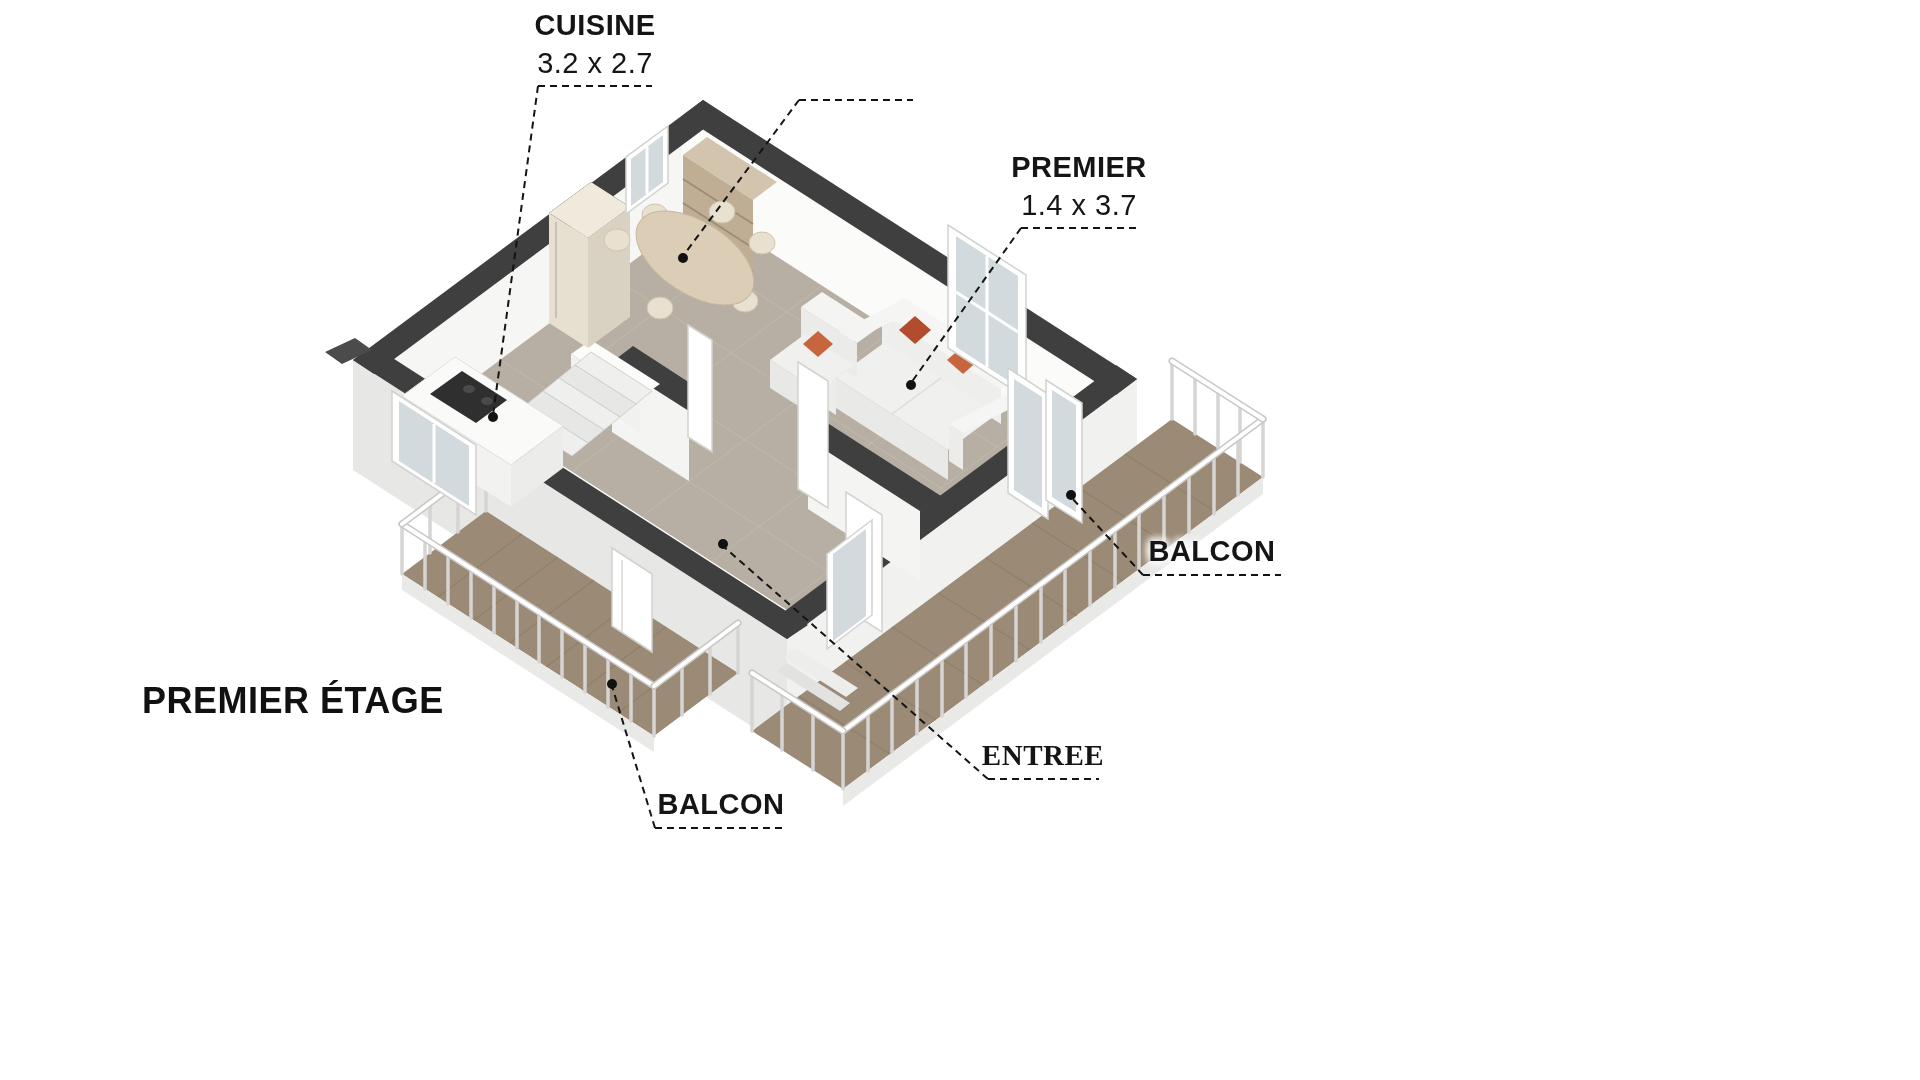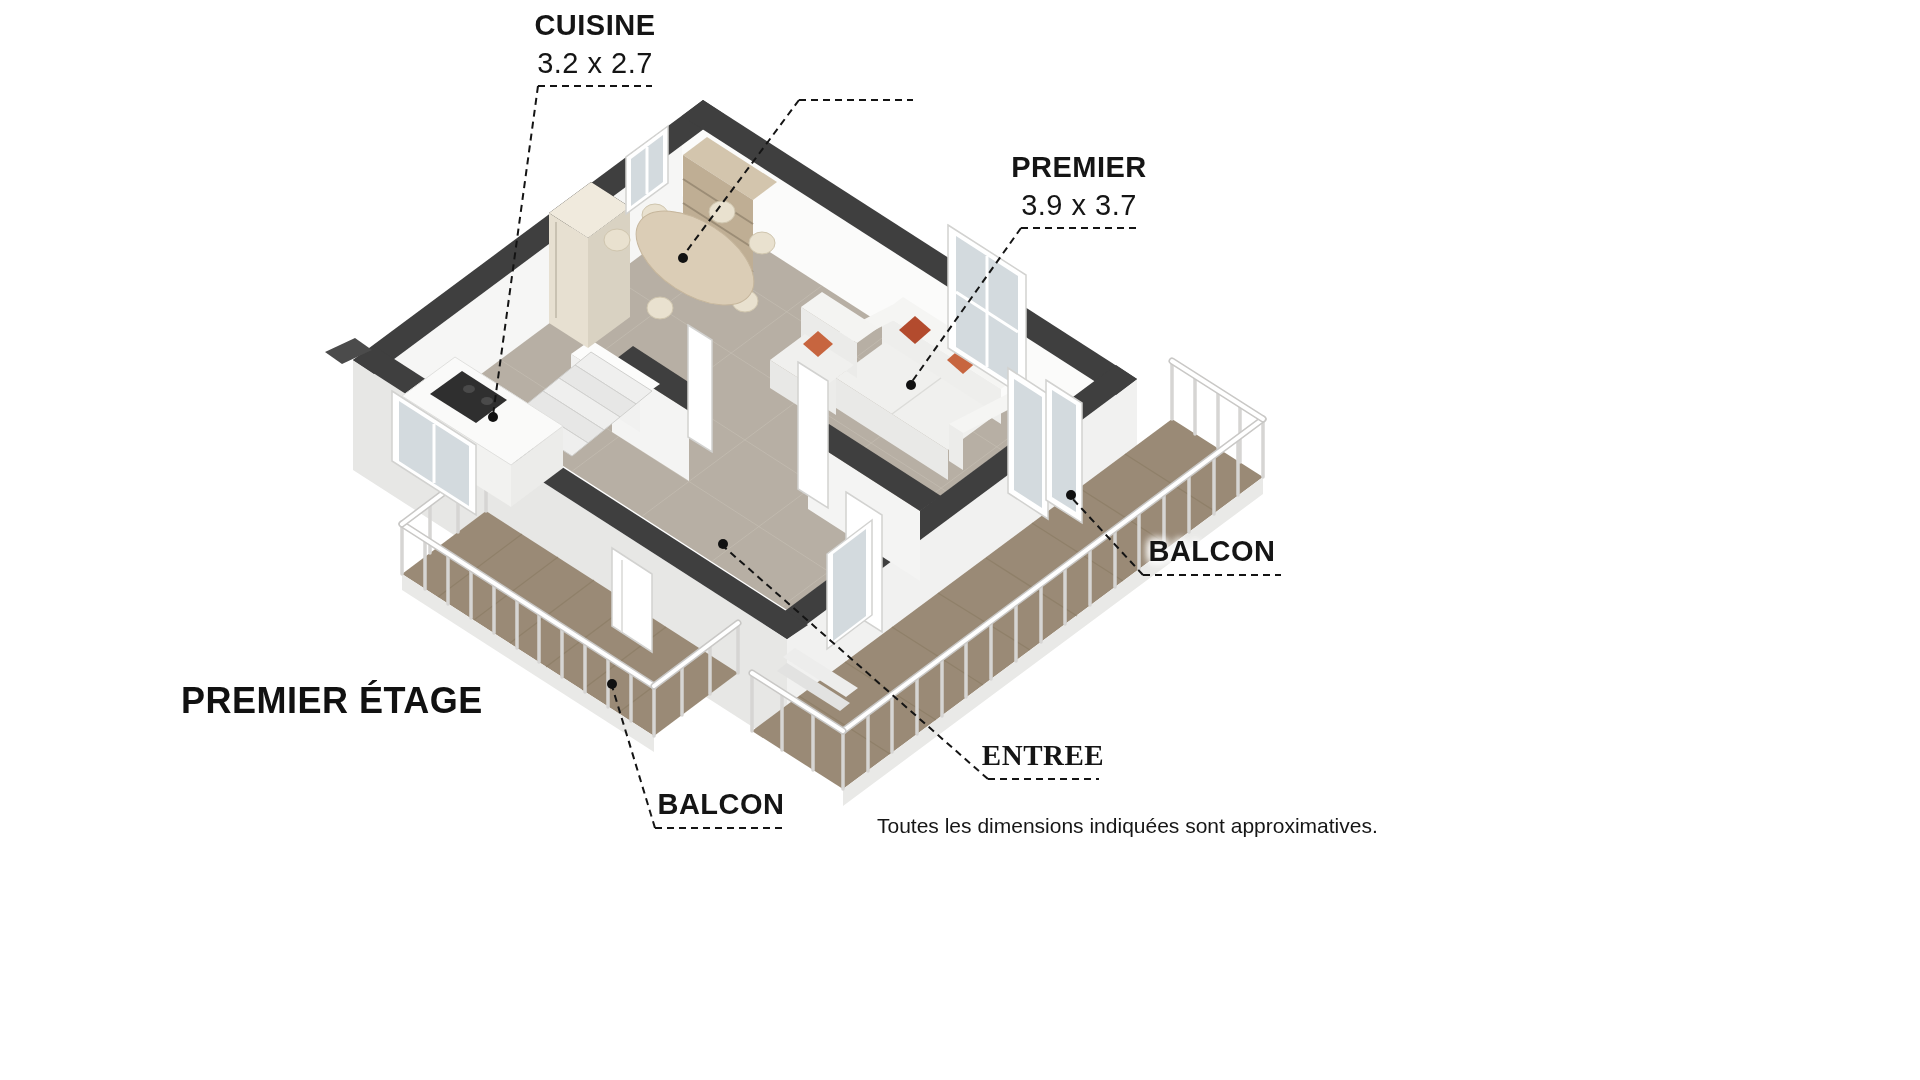--- a/index.html
+++ b/index.html
@@ -3,21 +3,21 @@
 <meta charset="utf-8">
 <style>
   html,body{margin:0;padding:0;background:#ffffff;}
   #stage{position:relative;width:1920px;height:1080px;background:#ffffff;overflow:hidden;
          font-family:"Liberation Sans", sans-serif;padding-left:24px;}
   #plan-svg{position:absolute;left:0;top:0;}
   .room-label{position:absolute;width:240px;text-align:center;color:#151515;
               font-size:29px;font-weight:600;letter-spacing:.5px;line-height:38px;
               text-shadow:0 2px 8px rgba(255,255,255,.95),0 -2px 8px rgba(255,255,255,.95),2px 0 8px rgba(255,255,255,.95),-2px 0 8px rgba(255,255,255,.95);}
   .room-label .dims{font-weight:400;}
-  #floor-title{position:absolute;left:142px;top:680px;font-size:36px;font-weight:700;color:#111;letter-spacing:.5px;margin-left:39px;}
+  #floor-title{position:absolute;left:142px;top:680px;font-size:36px;font-weight:700;color:#111;letter-spacing:.5px;}
   #disclaimer{position:absolute;left:877px;top:812px;font-size:21px;color:#161616;line-height:27px;}
   .post{stroke:#d6d5d3;stroke-width:3.5;stroke-linecap:round;}
   .rail-under{stroke:#c9c8c6;stroke-width:7;stroke-linecap:round;}
   .rail-over{stroke:#ffffff;stroke-width:4;stroke-linecap:round;}
   .plank{stroke:#87785f;stroke-width:1.3;opacity:.55;}
   .grid{stroke:#c7c0b5;stroke-width:1;opacity:.6;}
   .step{stroke:#d0d0ce;stroke-width:1;}
   .frame{fill:#ffffff;stroke:#d2d2d0;stroke-width:1.5;}
   .glass{fill:#d3dade;}
   .mull{stroke:#ffffff;stroke-width:3;}
@@ -298,31 +298,30 @@
         <circle cx="612" cy="684" r="5"></circle>
   </g>
 </svg>
 
 <div class="room-label" style="left:475px;top:6px;">
   <div>CUISINE</div>
   <div class="dims">3.2 x 2.7</div>
 </div>
 <div class="room-label" style="left:959px;top:148px;">
   <div>PREMIER</div>
-  <div class="dims">3.9 x 3.7</div>
+  <div class="dims">1.4 x 3.7</div>
 </div>
 <div class="room-label" style="left:1092px;top:532px;">
   <div>BALCON</div>
 </div>
 <div class="room-label" style="left:923px;top:736px;font-family:Liberation Serif, serif;">
   <div>ENTREE</div>
 </div>
 <div class="room-label" style="left:601px;top:785px;">
   <div>BALCON</div>
 </div>
 
 <div id="floor-title">PREMIER ÉTAGE</div>
 
 <div id="disclaimer">
-  <div>Toutes les dimensions indiquées sont approximatives.</div>
 </div>
 
 </div>
 
 </body></html>

